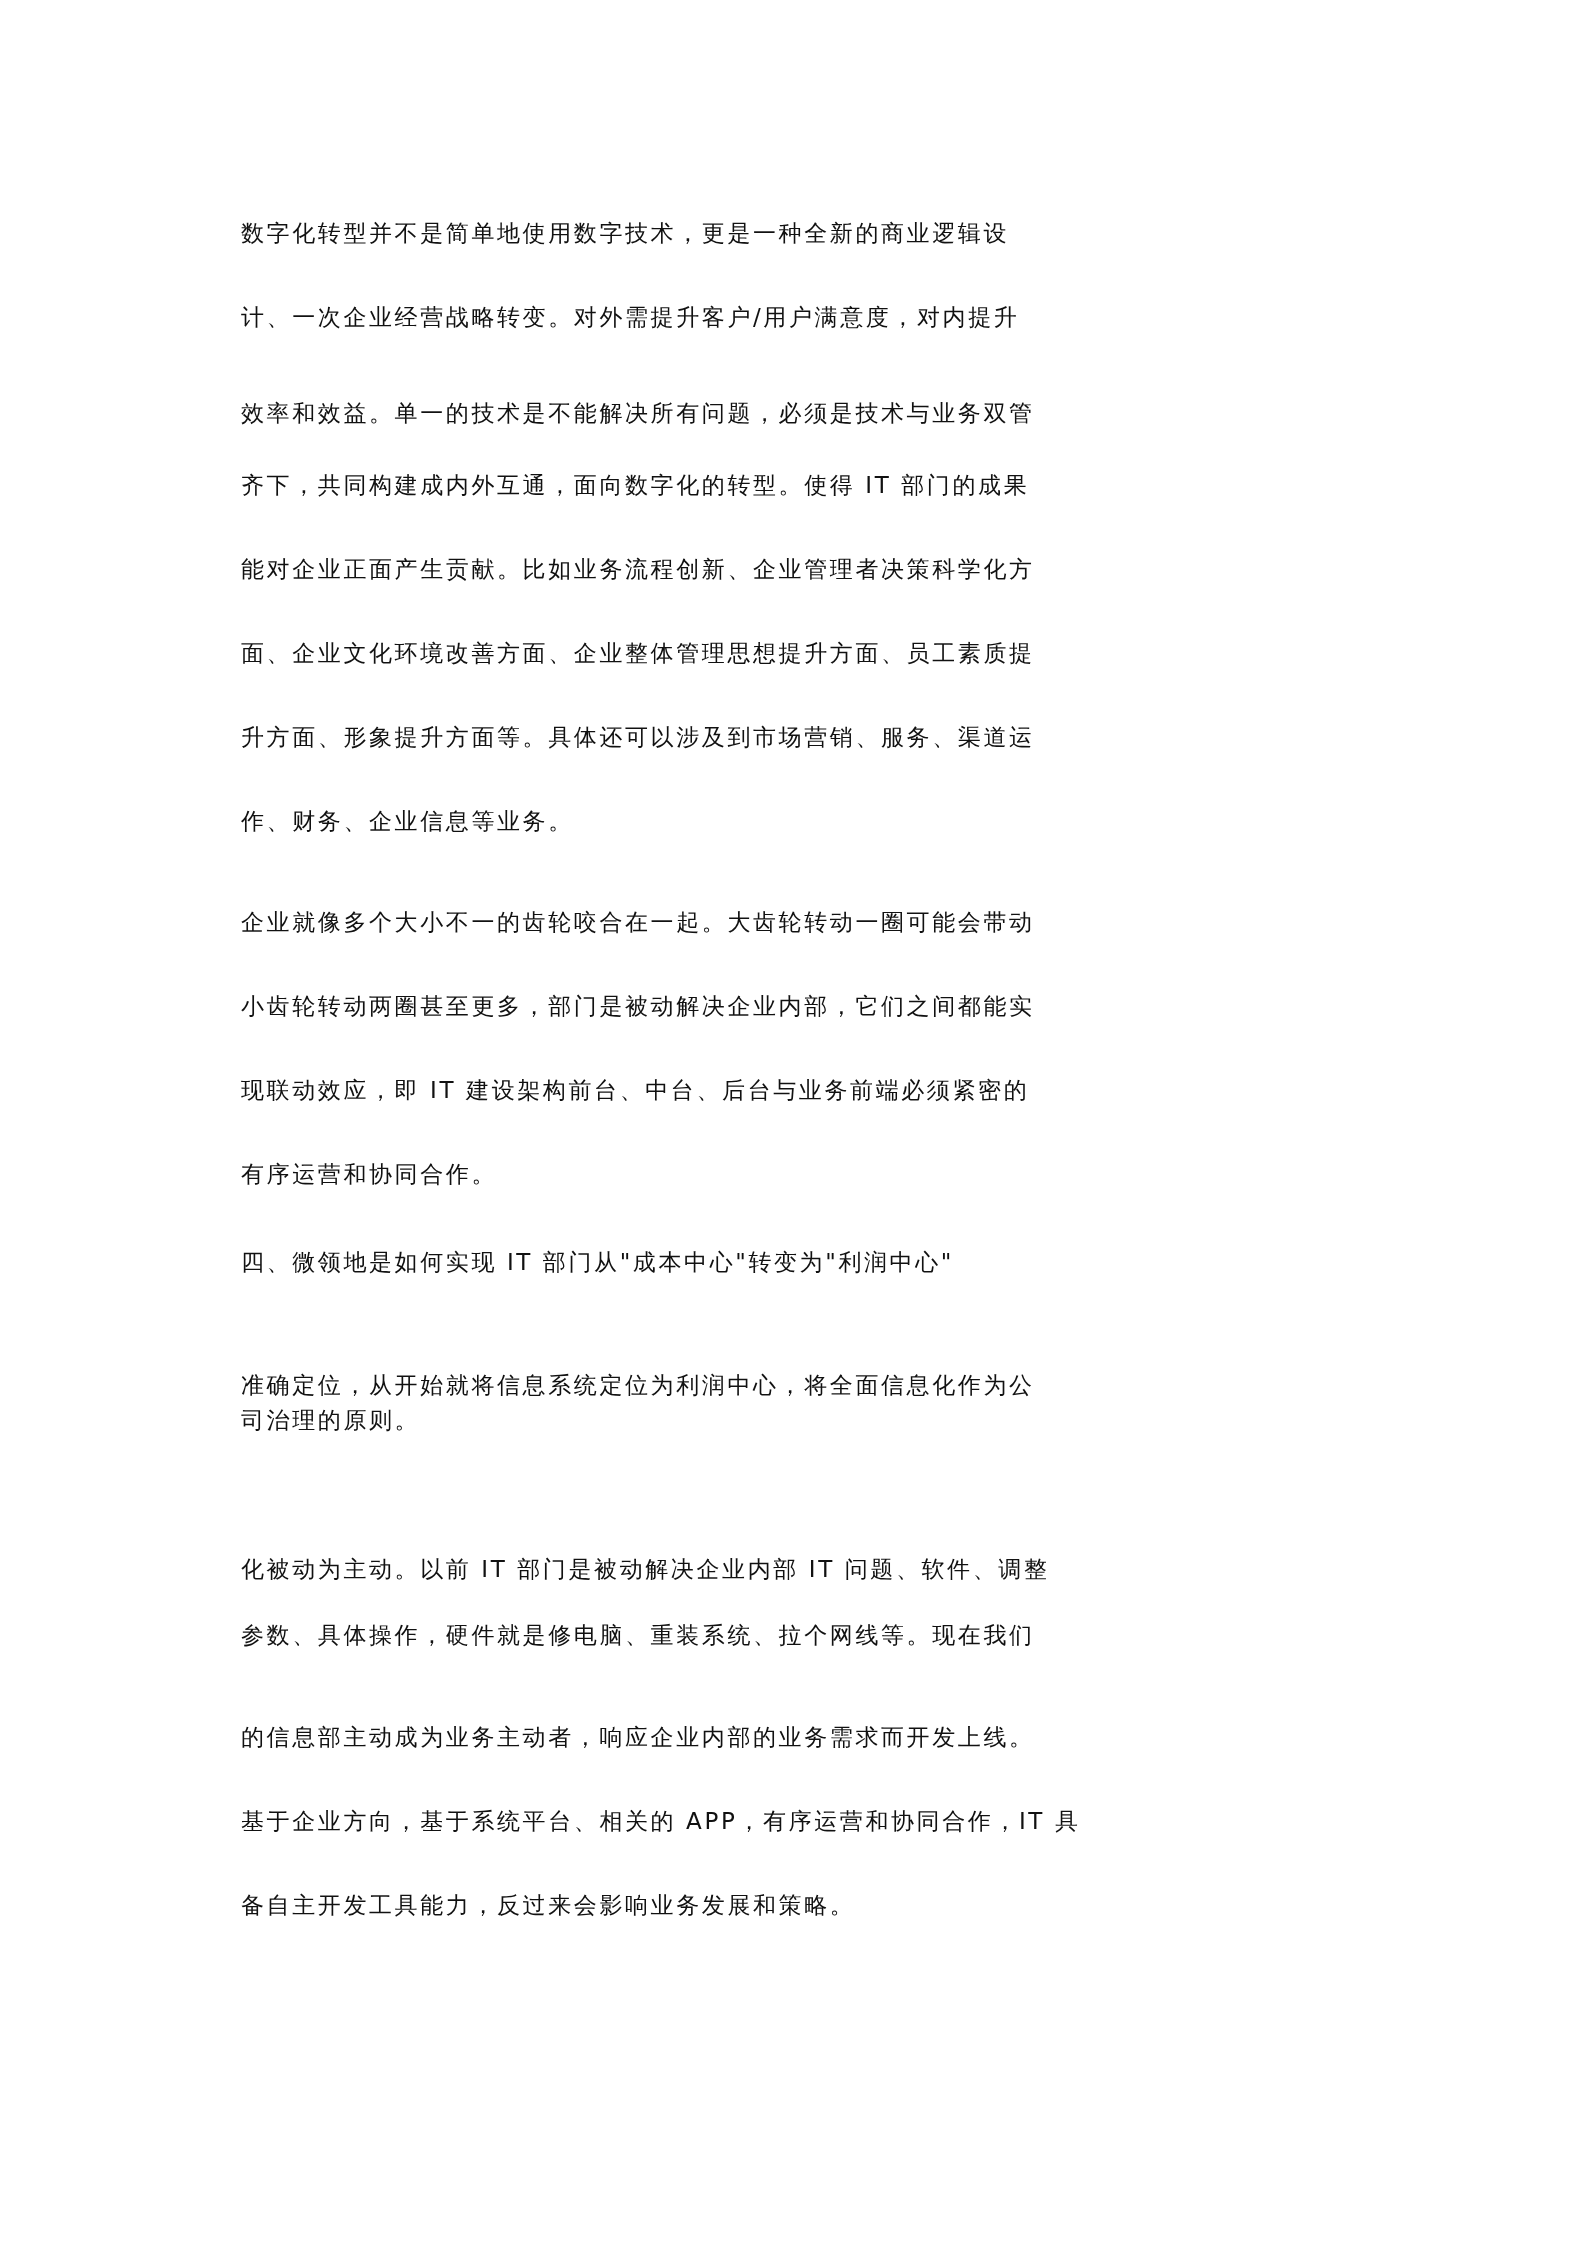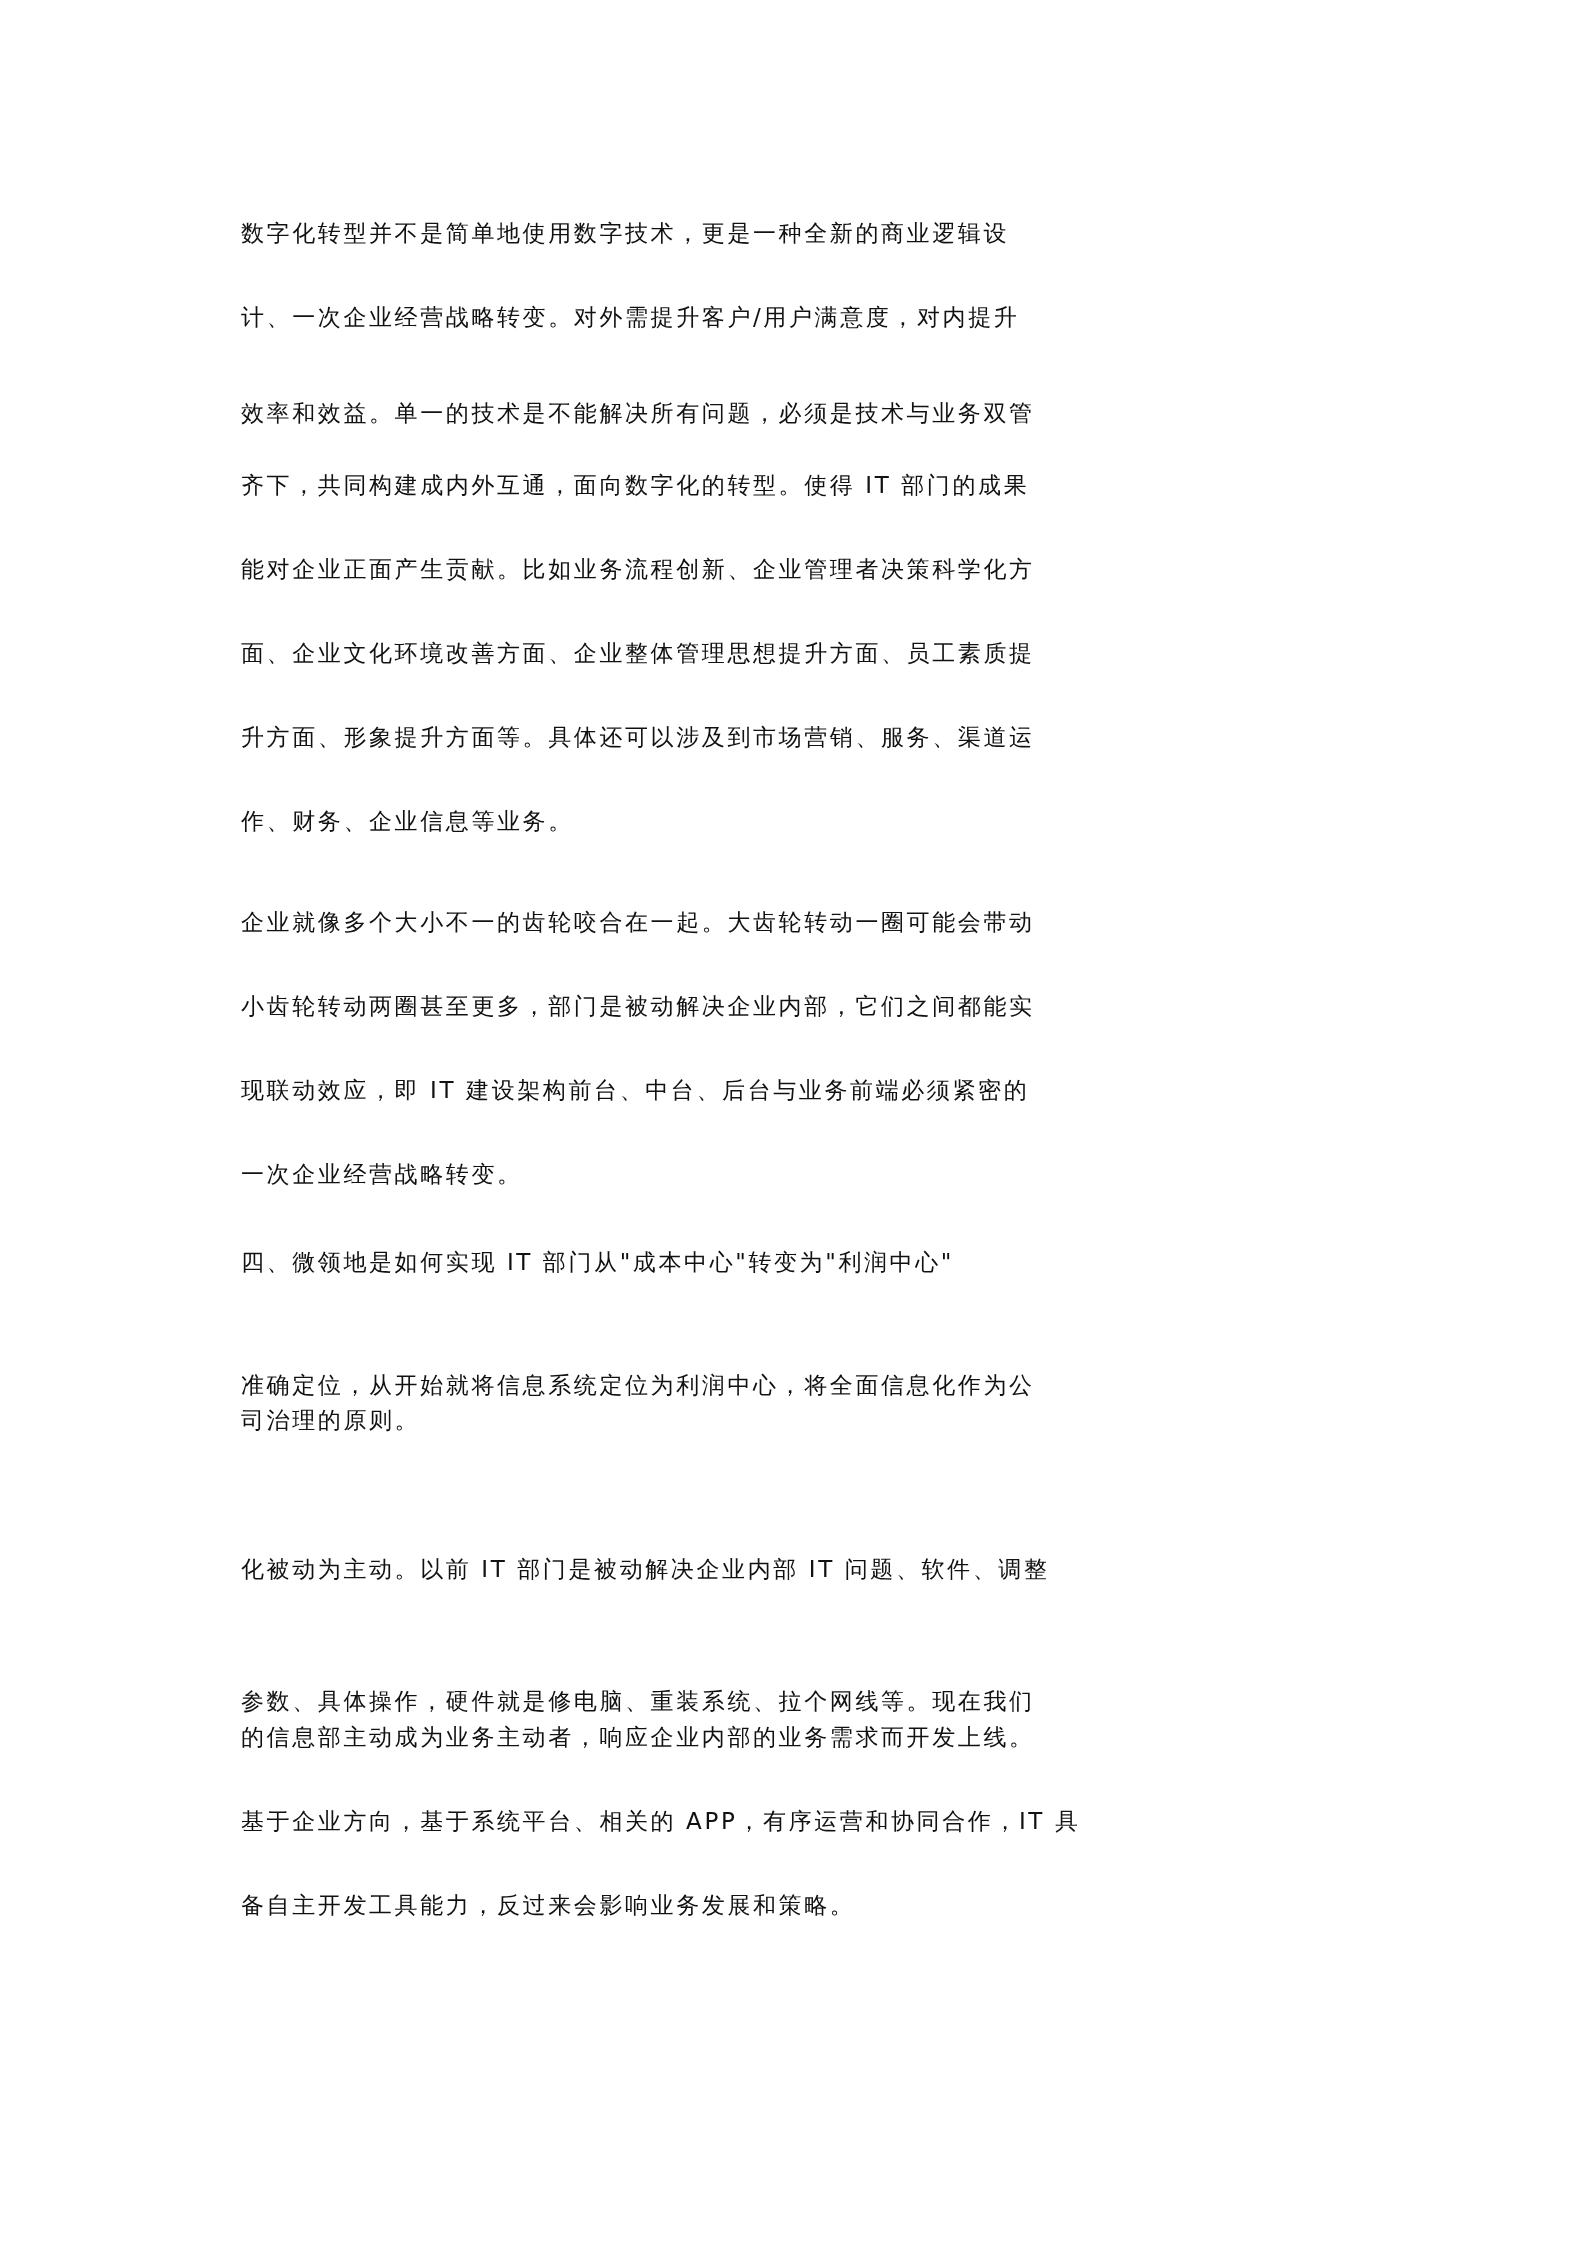--- a/index.html
+++ b/index.html
@@ -47,33 +47,33 @@
     <div class="line" style="top:547px">能对企业正面产生贡献。比如业务流程创新、企业管理者决策科学化方</div>
     <div class="line" style="top:631px">面、企业文化环境改善方面、企业整体管理思想提升方面、员工素质提</div>
     <div class="line" style="top:715px">升方面、形象提升方面等。具体还可以涉及到市场营销、服务、渠道运</div>
     <div class="line" style="top:799px">作、财务、企业信息等业务。</div>
   </div>
 
   <div>
     <div class="line" style="top:900px">企业就像多个大小不一的齿轮咬合在一起。大齿轮转动一圈可能会带动</div>
     <div class="line" style="top:984px">小齿轮转动两圈甚至更多，部门是被动解决企业内部，它们之间都能实</div>
     <div class="line" style="top:1068px">现联动效应，即 IT 建设架构前台、中台、后台与业务前端必须紧密的</div>
-    <div class="line" style="top:1152px">一次企业经营战略转变。</div>
+    <div class="line" style="top:1152px">有序运营和协同合作。</div>
   </div>
 
   <div>
     <div class="line" style="top:1240px">四、微领地是如何实现 IT 部门从"成本中心"转变为"利润中心"</div>
   </div>
 
   <div>
     <div class="line" style="top:1363px">准确定位，从开始就将信息系统定位为利润中心，将全面信息化作为公</div>
     <div class="line" style="top:1398px">司治理的原则。</div>
   </div>
 
   <div>
     <div class="line" style="top:1547px">化被动为主动。以前 IT 部门是被动解决企业内部 IT 问题、软件、调整</div>
-    <div class="line" style="top:1679px">参数、具体操作，硬件就是修电脑、重装系统、拉个网线等。现在我们</div>
+    <div class="line" style="top:1613px">参数、具体操作，硬件就是修电脑、重装系统、拉个网线等。现在我们</div>
     <div class="line" style="top:1715px">的信息部主动成为业务主动者，响应企业内部的业务需求而开发上线。</div>
     <div class="line" style="top:1799px">基于企业方向，基于系统平台、相关的 APP，有序运营和协同合作，IT 具</div>
     <div class="line" style="top:1883px">备自主开发工具能力，反过来会影响业务发展和策略。</div>
   </div>
 
 </div>
 
 </body></html>

